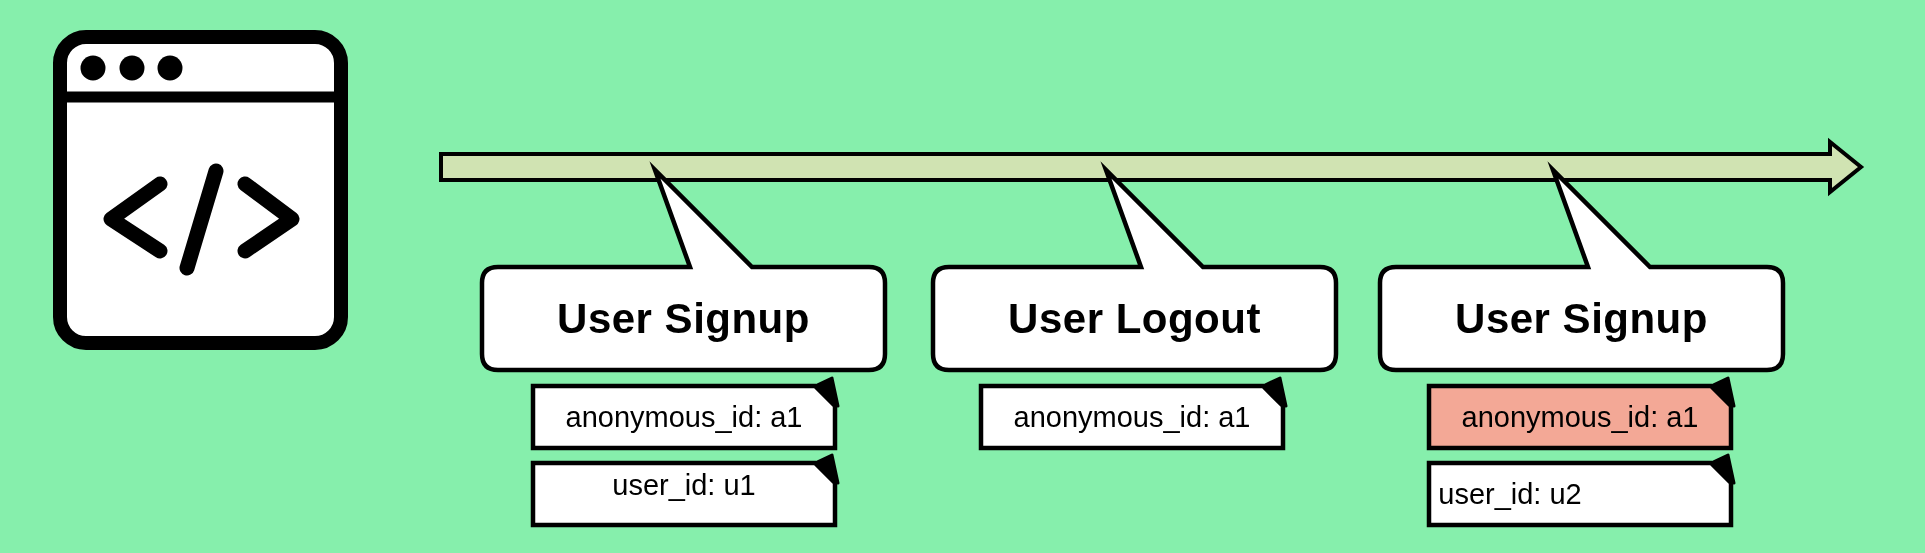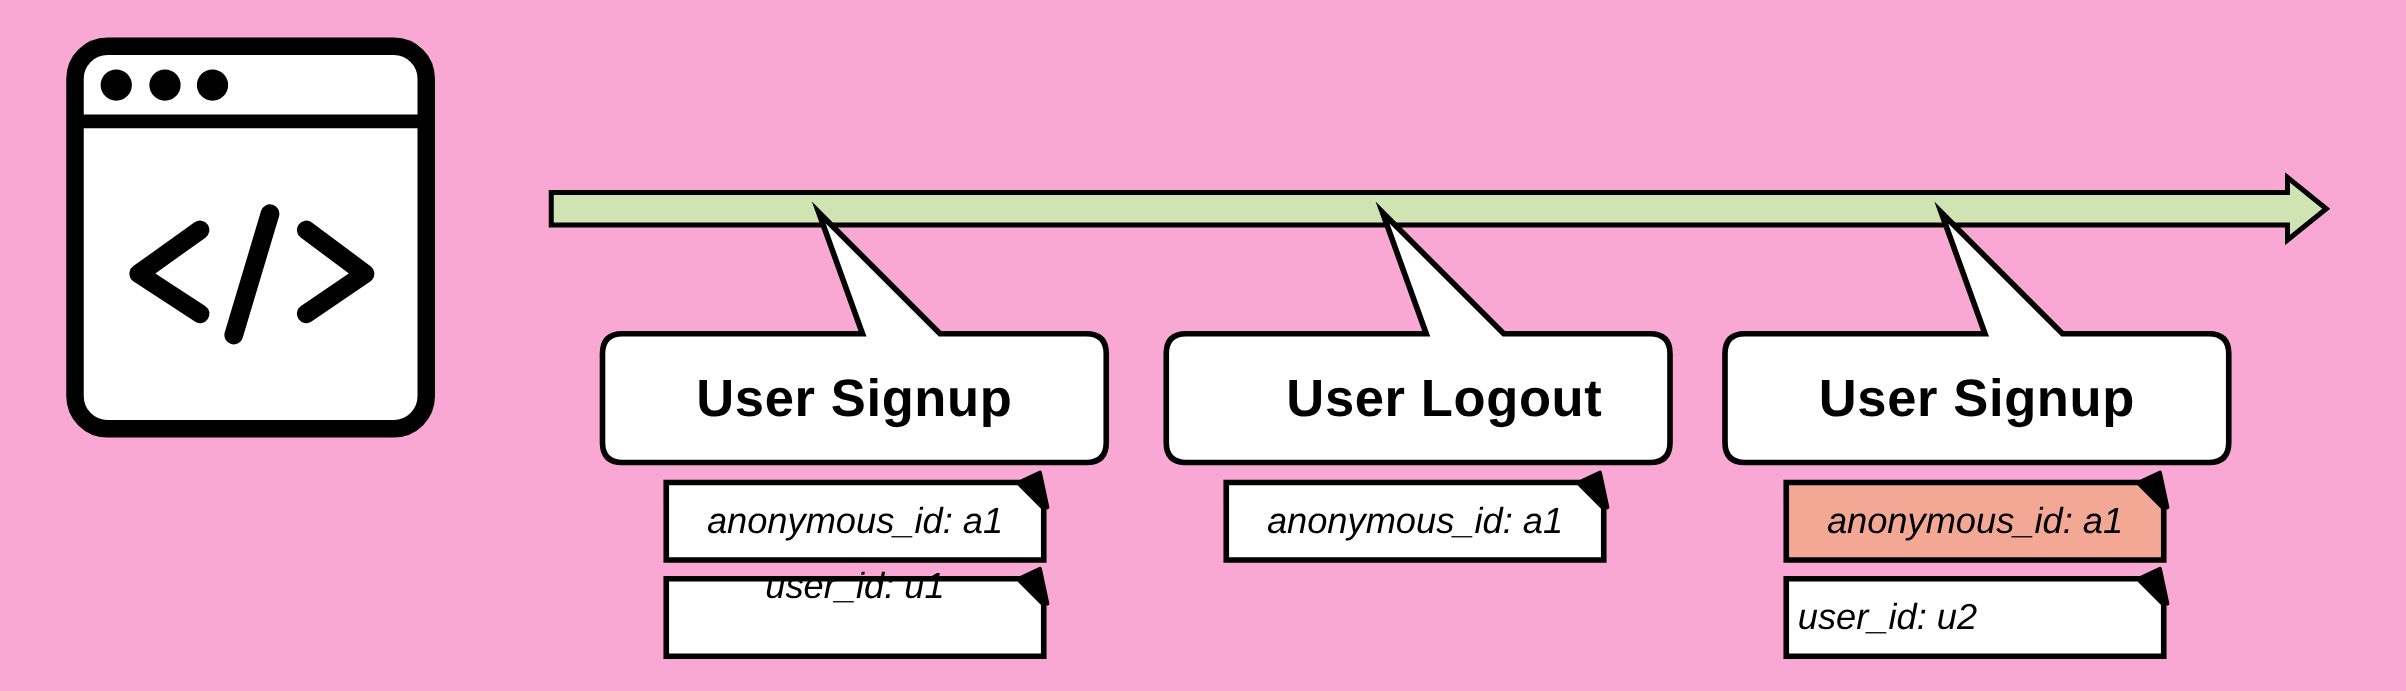--- a/index.html
+++ b/index.html
@@ -1,20 +1,20 @@
 <!DOCTYPE html>
 <html><head>
 <meta charset="utf-8">
 <style>
   html, body { margin: 0; padding: 0; background: #ffffff; }
   .stage {
     position: relative;
     width: 1925px;
     height: 553px;
-    background: #f9a8d4;
+    background: #86efac;
     overflow: hidden;
     font-family: "Liberation Sans", "DejaVu Sans", sans-serif;
   }
   .stage svg { position: absolute; left: 0; top: 0; }
   .label {
     position: absolute;
     display: flex;
     align-items: center;
     justify-content: center;
     text-align: center;
@@ -24,27 +24,26 @@
   .event-label {
     width: 403px; height: 103px;
     font-size: 42px;
     font-weight: bold;
     letter-spacing: 0.5px;
   }
   .note-label {
     width: 302px; height: 62px;
     font-size: 29px;
     font-weight: 400;
-    font-style: italic;
   }
   .ev0 { left: 482px;  top: 267px; }
-  .ev1 { left: 954px;  top: 267px; }
+  .ev1 { left: 933px;  top: 267px; }
   .ev2 { left: 1380px; top: 267px; }
   .n0  { left: 533px;  top: 386px; }
-  .n1  { left: 533px;  top: 438px; }
+  .n1  { left: 533px;  top: 454px; }
   .n2  { left: 981px;  top: 386px; }
   .n3  { left: 1429px; top: 386px; }
   .n4  { left: 1359px; top: 463px; }
 </style>
 </head>
 <body>
 
 <div class="stage">
 
   <svg width="1925" height="553" viewBox="0 0 1925 553">

